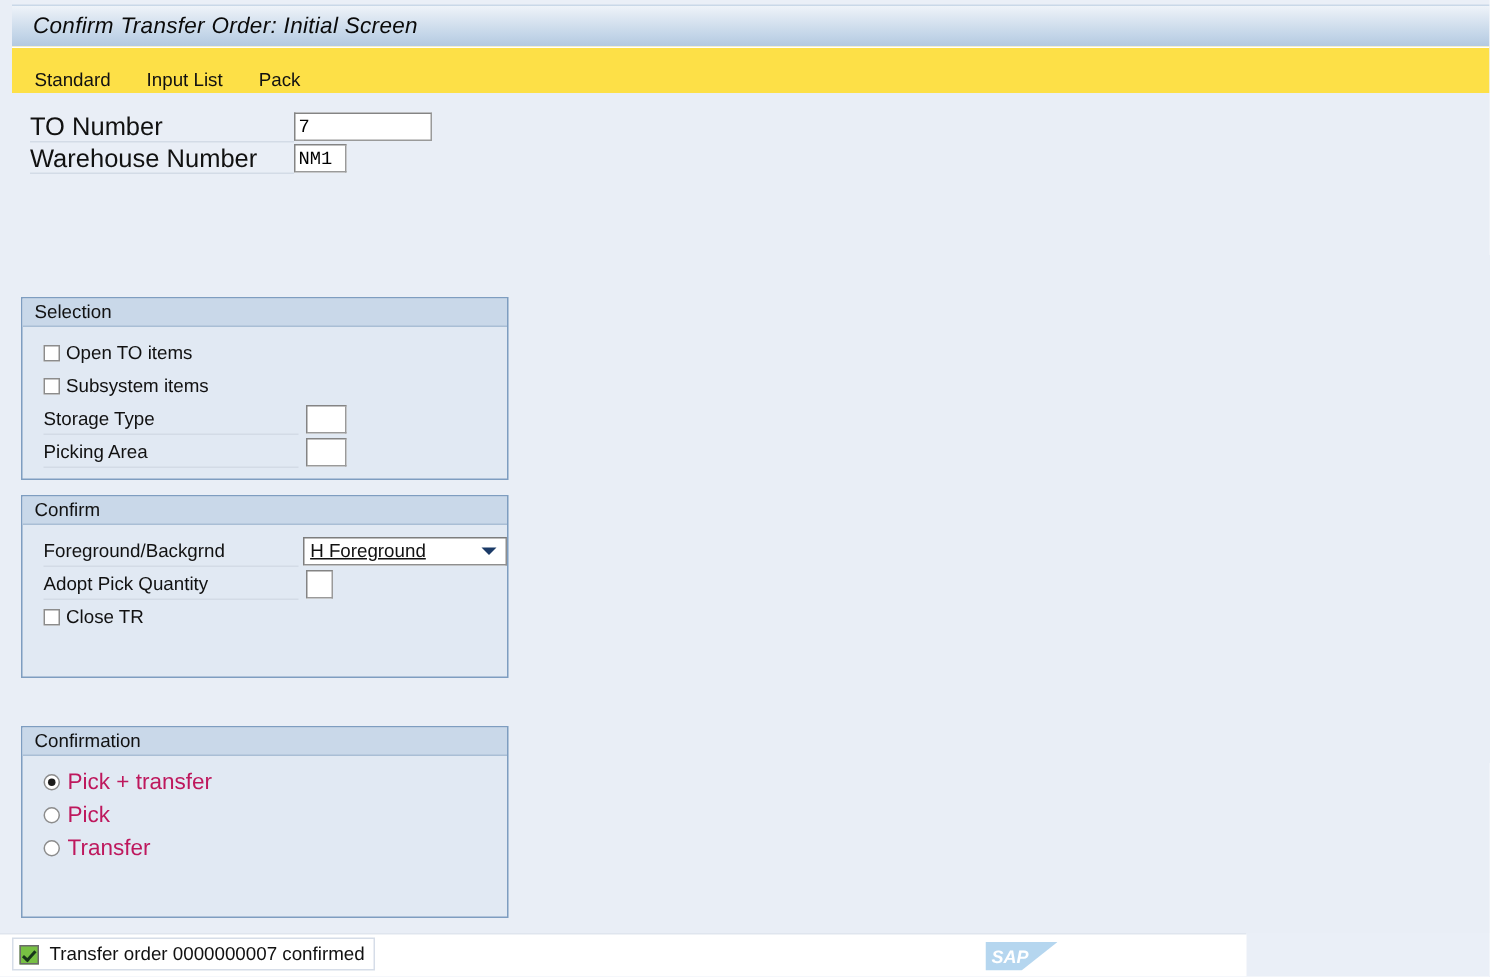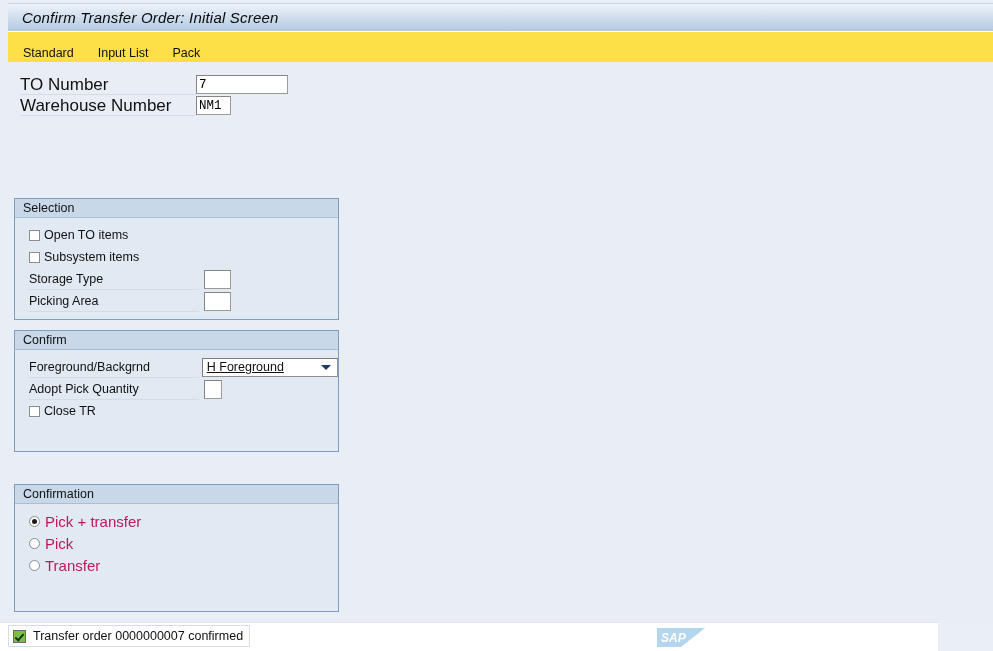--- a/index.html
+++ b/index.html
@@ -271,21 +271,21 @@
     border-left: 5px solid transparent;
     border-right: 5px solid transparent;
     border-top: 5px solid #1b3a67;
   }
 
   
   .statusbar {
     position: absolute;
     left: 0;
     bottom: 0;
-    width: 938px;
+    width: 831px;
     height: 29px;
     background: #ffffff;
     border-top: 1px solid #dfe5ee;
     box-sizing: border-box;
     text-decoration: underline;
   }
   .status-msg {
     position: absolute;
     left: 8px;
     top: 2px;

